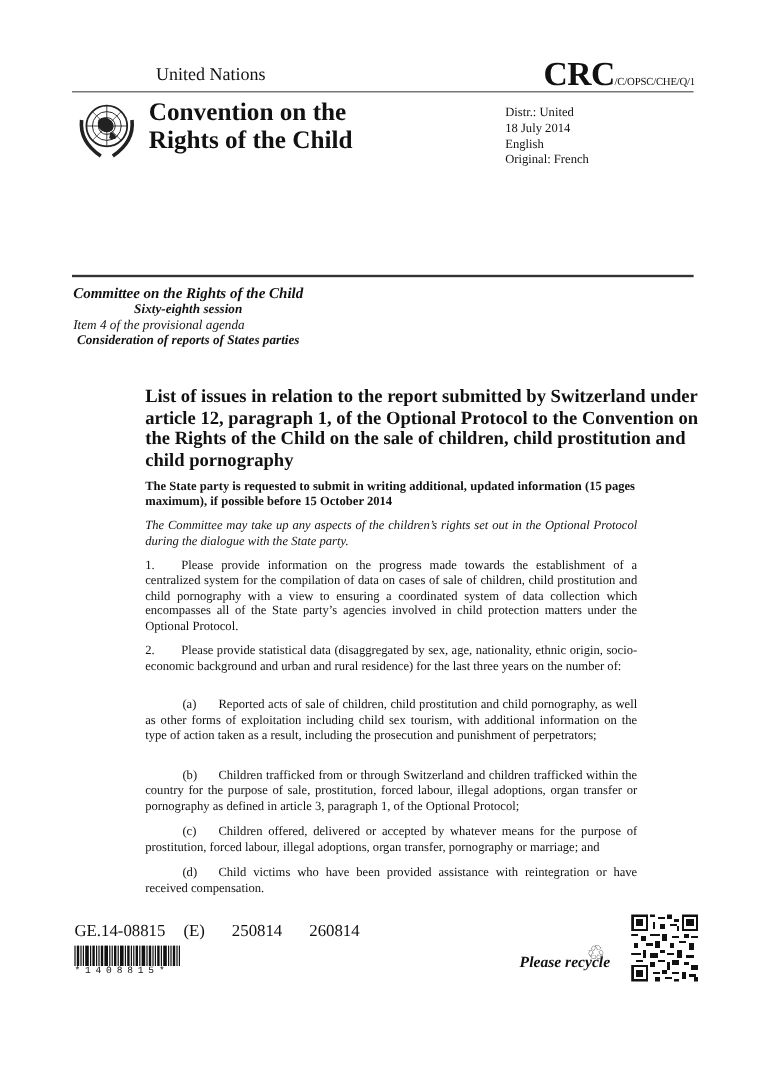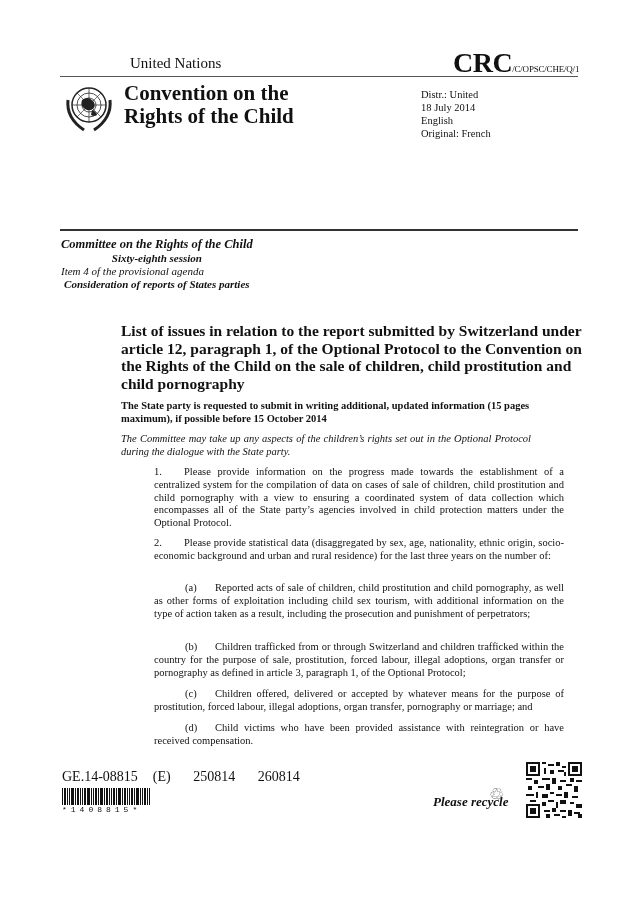--- a/index.html
+++ b/index.html
@@ -14,21 +14,21 @@
     .logo { left: 62px; top: 80px; width: 54px; height: 54px; }
     .title { left: 124px; top: 82px; font-size: 21px; font-weight: bold; line-height: 23px; }
     .distr { left: 421px; top: 88px; font-size: 10.5px; line-height: 13px; }
     .rule-thick { left: 60px; top: 229px; width: 518px; height: 2px; background: #333; }
     .committee { left: 61px; top: 237px; font-size: 11px; line-height: 13px; font-style: italic; }
     .committee .c-title { font-weight: bold; font-size: 12.5px; line-height: 15px; }
     .committee .bold { font-weight: bold; text-align: center; }
     .doc-title { left: 121px; top: 322px; width: 470px; font-size: 15.5px; font-weight: bold; line-height: 17.5px; }
     .request { left: 121px; top: 399px; width: 410px; font-size: 10.5px; font-weight: bold; line-height: 13px; }
     .italic-note { left: 121px; top: 432px; width: 410px; font-size: 10.5px; font-style: italic; line-height: 13px; text-align: justify; }
-    .para { position: absolute; left: 121px; width: 410px; font-size: 10.5px; line-height: 12.8px; text-align: justify; margin-left: 33px; }
+    .para { position: absolute; left: 121px; width: 410px; font-size: 10.5px; line-height: 12.8px; text-align: justify; }
     .num { display: inline-block; width: 30px; }
     .sub { display: inline-block; width: 30px; margin-left: 31px; }
     .footer-code { left: 62px; top: 769px; font-size: 14px; word-spacing: 4px; }
     .barcode { left: 62px; top: 788px; width: 90px; height: 17px; display: flex; align-items: stretch; }
     .barcode span { display: block; background: #111; margin-right: 1px; }
     .barcode-text { left: 62px; top: 805px; font-family: Liberation Mono, monospace; font-size: 8px; letter-spacing: 4px; }
     .recycle { left: 433px; top: 794px; font-size: 13px; font-weight: bold; font-style: italic; font-family: Liberation Serif, serif; }
     .recycle-icon { left: 489px; top: 785px; width: 22px; height: 20px; font-size: 17px; color: #666; line-height: 20px; }
     .qr { left: 526px; top: 762px; width: 56px; height: 56px; }
   </style>

